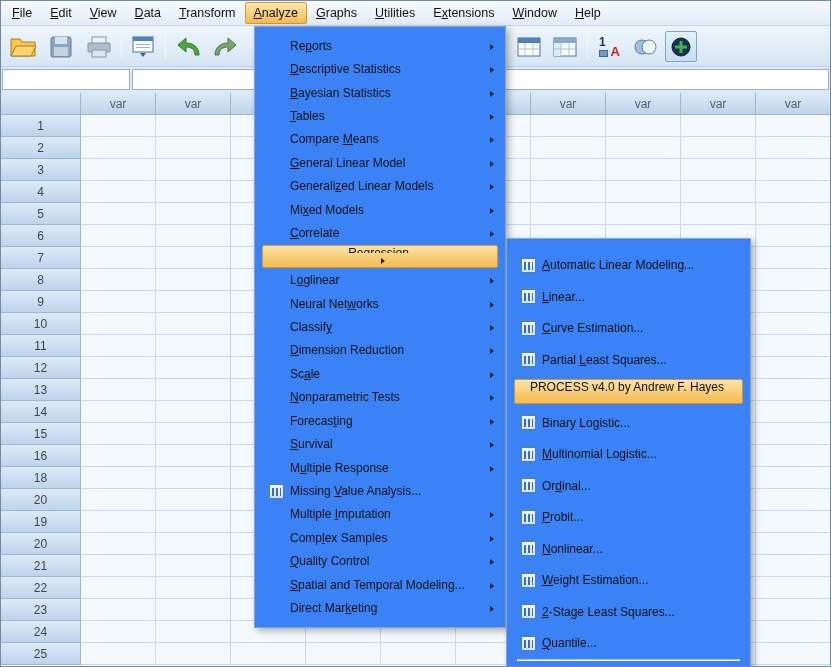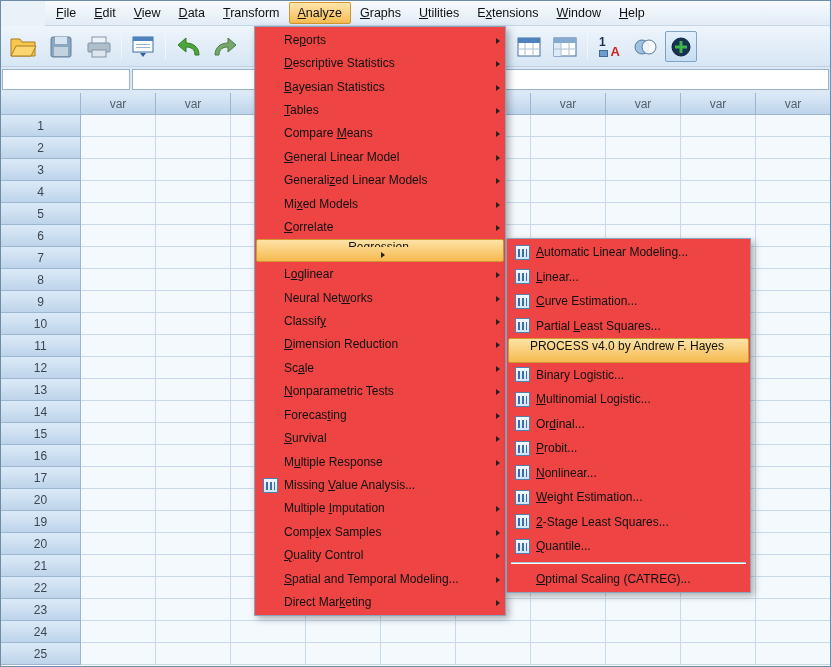--- a/index.html
+++ b/index.html
@@ -3,21 +3,21 @@
 <meta charset="utf-8">
 <style>
   * { margin:0; padding:0; box-sizing:border-box; }
   html,body { width:831px; height:667px; overflow:hidden; }
   body { font-family:"Liberation Sans", sans-serif; font-size:12px; background:#fff; color:#111; }
   .window { position:relative; width:831px; height:667px; background:#e9f1f9; border:1px solid #6d8ca8; overflow:hidden; }
 
   
   .menubar { position:absolute; top:0; left:0; right:0; height:25px; display:flex; align-items:center;
              background:linear-gradient(#f7fafd,#e1ecf7); border-bottom:1px solid #c6d6e7; padding-left:2px;
-             font-size:12.5px;margin-left:44px; }
+             font-size:12.5px; }
   .menubar-item { padding:3px 8px; white-space:nowrap; cursor:default; border:1px solid transparent; }
   .menubar-item.hl { background:linear-gradient(#fde6ad,#f6bb52); border:1px solid #d3972f; border-radius:2px; }
 
   
   .toolbar { position:absolute; top:25px; left:0; right:0; height:41px;
              background:linear-gradient(#eef5fc,#d7e6f4); border-bottom:1px solid #bfd2e5; }
   .tb-icon { position:absolute; top:5px; width:32px; height:31px; display:flex; align-items:center; justify-content:center;
              border:1px solid transparent; border-radius:2px; }
   .tb-icon.pressed { border:1px solid #7fa3c4; background:linear-gradient(#e3f0fb,#c7ddf1); }
   .tb-sep { position:absolute; top:7px; width:1px; height:26px; background:#b4c8db; border-right:1px solid #f2f7fc; }
@@ -38,27 +38,27 @@
   .corner, .colhead, .rowhead {
       background:linear-gradient(#dceaf7,#bed4ea);
       border-right:1px solid #9cb6d2; border-bottom:1px solid #9cb6d2;
       color:#4c5a68; }
   .corner { width:80px; }
   .colhead { width:75px; color:#55606b; }
   .rowhead { width:80px; color:#3c4650; }
   .datacell { width:75px; background:#f4f9fd; border-right:1px solid #c7daeb; border-bottom:1px solid #c7daeb; }
 
   
-  .menu { position:absolute; background:#ef4444; border:1px solid #8aa4bd; box-shadow:3px 3px 7px rgba(0,0,0,.30);
-          padding:1px; z-index:20; }
+  .menu { position:absolute; background:#3b82f6; border:1px solid #8aa4bd; box-shadow:3px 3px 7px rgba(0,0,0,.30);
+          padding:7px; z-index:20; }
   #analyze-menu { left:253px; top:25px; width:252px; }
   #regression-submenu { left:505px; top:237px; width:245px; z-index:22; }
   .menu-item { display:flex; align-items:center; height:23.45px; padding-right:3px; white-space:nowrap;
                border:1px solid transparent; border-radius:2px; cursor:default; }
-  #regression-submenu .menu-item { height:24.5px; }
+  #regression-submenu .menu-item { height:24.5px;margin-top:7px; }
   .menu-item.hl { background:linear-gradient(#fce3a6,#f6ba50); border:1px solid #d3972f;flex-direction:column; }
   .menu-item .gutter { width:27px; flex:none; display:flex; align-items:center; justify-content:center; }
   .menu-item .label { flex:1; overflow:hidden; }
   .menu-item .arrow { width:12px; flex:none; text-align:right; }
   .menu-item .arrow.has::after { content:""; display:inline-block; width:0; height:0;
       border-left:4px solid #222; border-top:3.5px solid transparent; border-bottom:3.5px solid transparent; }
   .menu-sep { margin:3px 3px; border-top:1px solid #a9c0d6; border-bottom:1px solid #fdfeff; }
   .mini-icon { width:15px; height:15px; border:1px solid #4f7fae; position:relative;
       background:linear-gradient(180deg,#f2f8ff 0%,#cfe4f7 100%); }
   .mini-icon::after { content:""; position:absolute; left:2px; right:2px; bottom:2px; height:8px;
@@ -392,21 +392,21 @@
         <div class="cell datacell"></div>
         <div class="cell datacell"></div>
         <div class="cell datacell"></div>
         <div class="cell datacell"></div>
         <div class="cell datacell"></div>
         <div class="cell datacell"></div>
         <div class="cell datacell"></div>
         <div class="cell datacell"></div>
       </div>
       <div class="grid-row">
-        <div class="cell rowhead">17</div>
+        <div class="cell rowhead">18</div>
         <div class="cell datacell"></div>
         <div class="cell datacell"></div>
         <div class="cell datacell"></div>
         <div class="cell datacell"></div>
         <div class="cell datacell"></div>
         <div class="cell datacell"></div>
         <div class="cell datacell"></div>
         <div class="cell datacell"></div>
         <div class="cell datacell"></div>
         <div class="cell datacell"></div>

